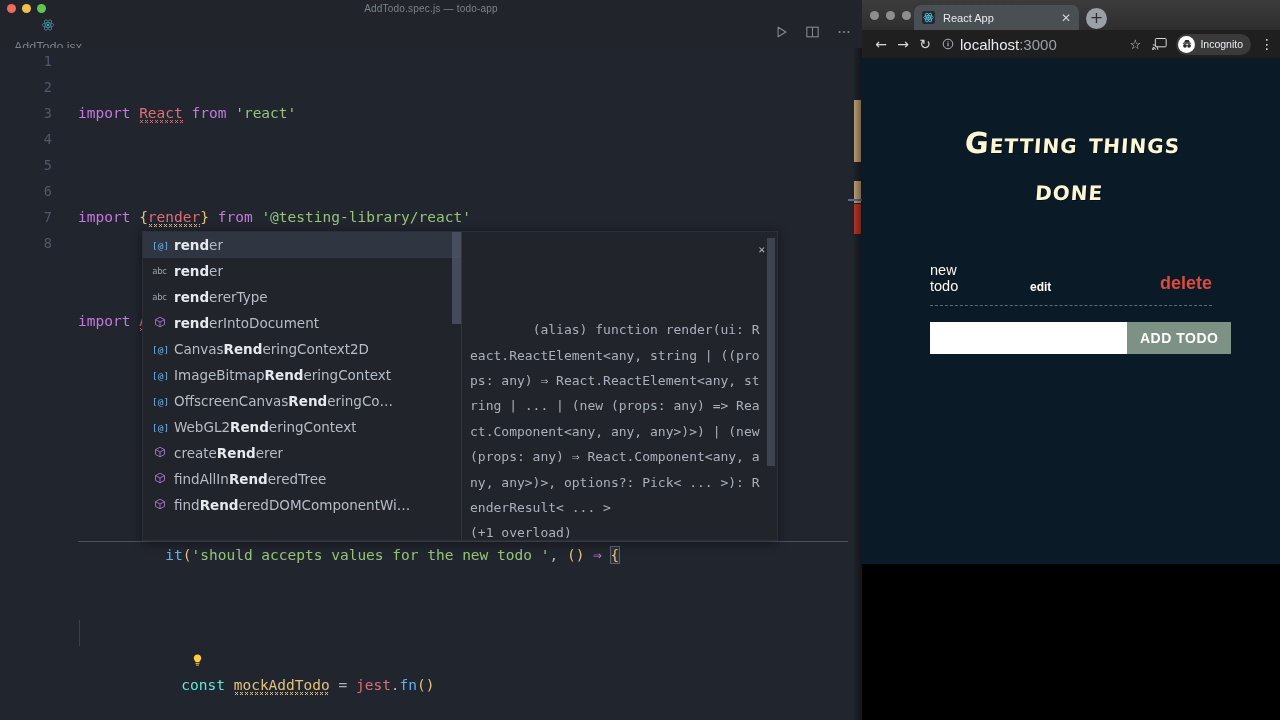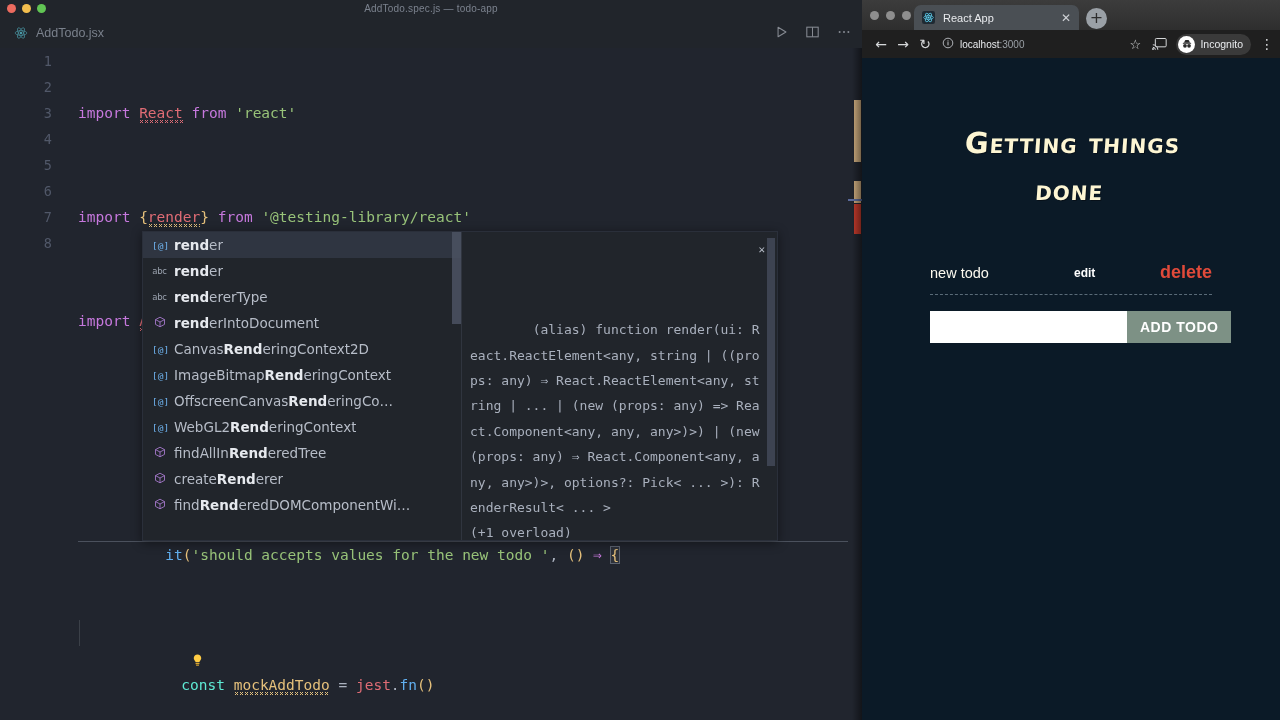--- a/index.html
+++ b/index.html
@@ -36,21 +36,21 @@
     position: relative; height: 30px; width: 100%;
     background: #21252b; display: flex; align-items: stretch;
   }
   .tab {
     display: flex; align-items: center; gap: 8px;
     padding: 0 14px; font-size: 12.5px;
     font-family: "Liberation Sans", sans-serif;
     color: #7a818c; position: relative;
     min-width: 0;
   }
-  .tab.inactive { background: #21252b; }
+  .tab.inactive { background: #21252b; flex-direction: column; }
   .tab.active { background: #2c313a; color: #e2e4e8; }
   .tab .fname { white-space: nowrap; }
   .dirty-dot { width: 8px; height: 8px; border-radius: 50%; background: #c8ccd4; flex: 0 0 auto; }
   .react-ico { width: 14px; height: 14px; position: relative; flex: 0 0 auto; }
   .react-ico svg { display:block; }
   .jest-ico { width: 15px; height: 15px; flex: 0 0 auto; }
 
   .tab-actions {
     position: absolute; right: 10px; top: 0; height: 30px;
     display: flex; align-items: center; gap: 16px;
@@ -171,21 +171,21 @@
     position: absolute; right: 12px; top: 5px; color: #b6bcc7;
     font-size: 11px; cursor: default; z-index: 3;
   }
   .doc-scroll {
     position: absolute; right: 2px; top: 6px; width: 8px; height: 228px;
     background: #3d4351;
   }
 
   
   .browser {
-    position: absolute; left: 862px; top: 0; width: 418px; height: 720px;
+    position: absolute; left: 862px; top: 0; width: 418px; height: 564px;
     background: #0a1824; overflow: hidden;
   }
   .br-chrome {
     height: 30px; width: 100%;
     background: linear-gradient(to bottom,#3c3c3c,#2e2e2e);
     position: relative;
   }
   .br-traffic { position: absolute; left: 8px; top: 11px; display: flex; gap: 7px; }
   .br-dot { width: 9px; height: 9px; border-radius: 50%; background: #8e8e8e; }
   .br-tab {
@@ -205,21 +205,21 @@
     font-size: 16px; line-height: 20px; text-align: center;
   }
   .br-toolbar {
     height: 28px; width: 100%; background: #1f1f1f;
     display: flex; align-items: center; gap: 0; padding: 0 8px;
     position: relative;
   }
   .nav-ico { color: #d6d8da; width: 22px; text-align: center; font-size: 14px; }
   .urlbox {
     flex: 1; margin-left: 6px; display: flex; align-items: center; gap: 6px;
-    font-family: "Liberation Sans", sans-serif; font-size: 10px;
+    font-family: "Liberation Sans", sans-serif; font-size: 15px;
   }
   .url-host { color: #e8eaed; }
   .url-port { color: #9aa0a6; }
   .tb-right { display: flex; align-items: center; gap: 9px; }
   .incog {
     display: flex; align-items: center; gap: 5px;
     background: rgba(255,255,255,.12); border-radius: 11px; padding: 2px 8px 2px 2px;
   }
   .incog-badge {
     width: 17px; height: 17px; border-radius: 50%; background: #fff;
@@ -241,25 +241,26 @@
     font-family: "DejaVu Sans", sans-serif;
     font-weight: bold;
     font-size: 29px;
     line-height: 47px;
     font-variant: small-caps;
     letter-spacing: 1px;
     text-shadow: 1px 1px 0 rgba(0,0,0,.35);
     transform: skewX(-4deg);
   }
   .todo-row {
-    display: flex; align-items: center;
+    display: flex; align-items: flex-end;
     margin-top: 48px;
     padding-bottom: 11px;
     border-bottom: 1px dashed #5a6b78;
     font-family: "Liberation Sans", sans-serif;
+    gap: 44px;
   }
   .td-name { flex: 1; color: #fdfaf0; font-size: 14.5px; }
   .td-edit { color: #ffffff; font-size: 12px; font-weight: bold; width: 86px; }
   .td-del { color: #e04a3a; font-size: 18px; font-weight: bold; }
   .add-row {
     display: flex; margin-top: 16px; height: 32px;
   }
   .add-input {
     flex: 1; background: #ffffff; border: none; outline: none;
     height: 32px; font-size: 14px; padding: 0 8px;
@@ -417,30 +418,30 @@
           <span class="si-ico iface">[@]</span>
           <span class="lbl"><span>WebGL2</span><b>Rend</b><span>eringContext</span></span>
         </div>
         <div class="sitem">
           <span class="si-ico cube">
             <svg width="12" height="12" viewBox="0 0 16 16">
                 <path d="M8 1.6 L14 4.8 L14 11.2 L8 14.4 L2 11.2 L2 4.8 Z" fill="none" stroke="#b07fd8" stroke-width="1.1"></path>
                 <path d="M2 4.8 L8 8 L14 4.8 M8 8 L8 14.4" fill="none" stroke="#b07fd8" stroke-width="1.1"></path>
               </svg>
           </span>
-          <span class="lbl"><span>findAllIn</span><b>Rend</b><span>eredTree</span></span>
+          <span class="lbl"><span>create</span><b>Rend</b><span>erer</span></span>
         </div>
         <div class="sitem">
           <span class="si-ico cube">
             <svg width="12" height="12" viewBox="0 0 16 16">
                 <path d="M8 1.6 L14 4.8 L14 11.2 L8 14.4 L2 11.2 L2 4.8 Z" fill="none" stroke="#b07fd8" stroke-width="1.1"></path>
                 <path d="M2 4.8 L8 8 L14 4.8 M8 8 L8 14.4" fill="none" stroke="#b07fd8" stroke-width="1.1"></path>
               </svg>
           </span>
-          <span class="lbl"><span>create</span><b>Rend</b><span>erer</span></span>
+          <span class="lbl"><span>findAllIn</span><b>Rend</b><span>eredTree</span></span>
         </div>
         <div class="sitem">
           <span class="si-ico cube">
             <svg width="12" height="12" viewBox="0 0 16 16">
                 <path d="M8 1.6 L14 4.8 L14 11.2 L8 14.4 L2 11.2 L2 4.8 Z" fill="none" stroke="#b07fd8" stroke-width="1.1"></path>
                 <path d="M2 4.8 L8 8 L14 4.8 M8 8 L8 14.4" fill="none" stroke="#b07fd8" stroke-width="1.1"></path>
               </svg>
           </span>
           <span class="lbl"><span>find</span><b>Rend</b><span>eredDOMComponentWi…</span></span>
         </div>

